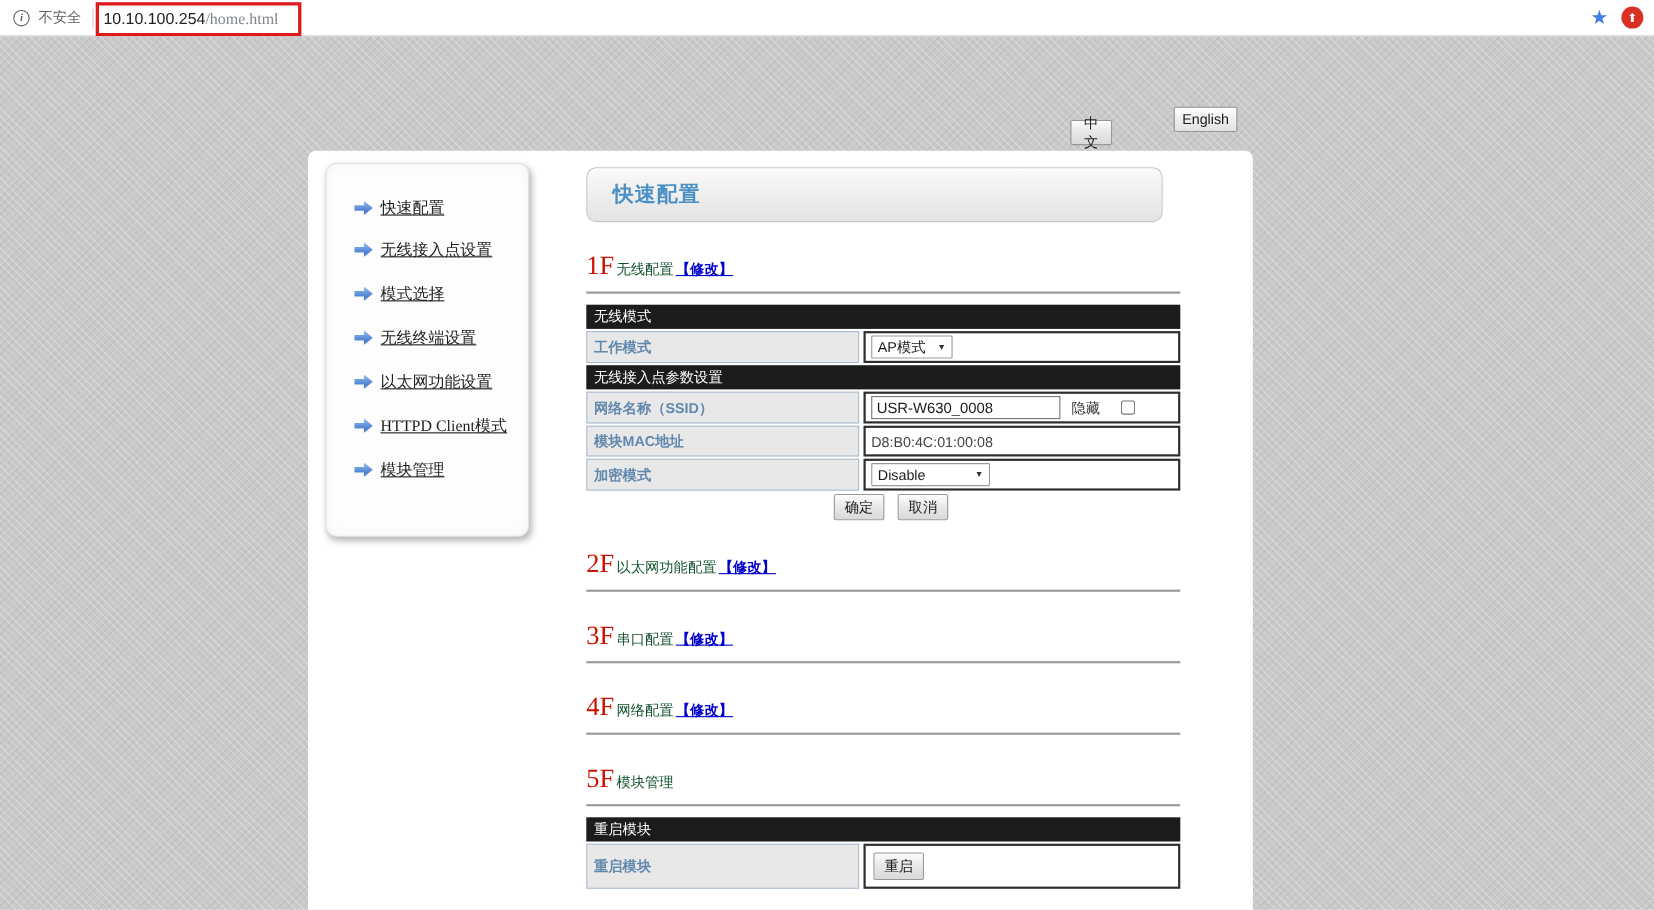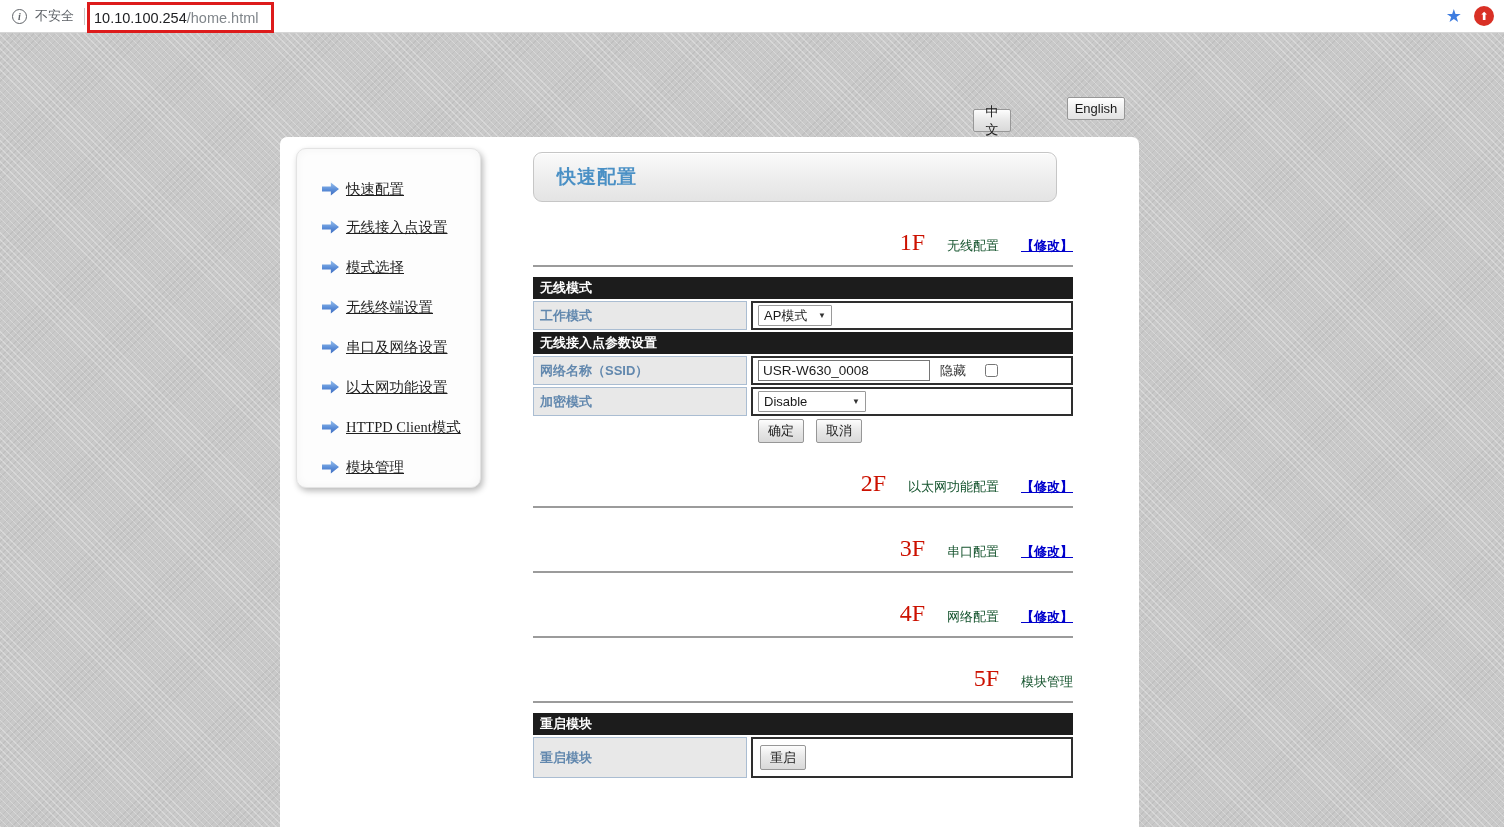--- a/index.html
+++ b/index.html
@@ -11,21 +11,21 @@
     background:#ffffff; border-bottom:1px solid #d6d6d6; }
   .addr-left { position:absolute; left:12px; top:0; height:32px; display:flex; align-items:center; gap:8px; }
   .info-icon { width:15px; height:15px; border:1.5px solid #5f6368; border-radius:50%;
     color:#5f6368; font-size:10px; font-family:"Liberation Serif",serif; font-style:italic; font-weight:bold;
     display:flex; align-items:center; justify-content:center; }
   .sec-text { color:#5f6368; font-size:13px; }
   .addr-sep { width:1px; height:17px; background:#c8c8c8; margin-left:2px; }
   .url-hl { position:absolute; left:87px; top:2px; width:187px; height:31px;
     border:3px solid #dd1b1b; background:#ffffff; display:flex; align-items:center; padding-left:4px; white-space:nowrap; overflow:hidden; }
   .url-host { color:#202124; font-size:14.5px; }
-  .url-path { color:#80868b; font-size:14.5px; }
+  .url-path { color:#80868b; font-size:14.5px;font-family:Liberation Serif, serif; }
   .addr-right { position:absolute; right:10px; top:0; height:32px; display:flex; align-items:center; gap:12px; }
   .star-icon { color:#3f7de0; font-size:18px; line-height:18px; cursor:pointer; }
   .update-icon { width:20px; height:20px; border-radius:50%; background:#d93025; color:#ffffff;
     font-size:11px; display:flex; align-items:center; justify-content:center; cursor:pointer; }
 
   
   .page-bg { position:absolute; left:0; top:33px; width:1504px; height:794px;
     background-color:#c9c9c9;
     background-image:
       repeating-linear-gradient(45deg, rgba(255,255,255,.28) 0 1px, rgba(0,0,0,0) 1px 5px),
@@ -55,32 +55,32 @@
   .nav-label { font-family:"Liberation Serif","DejaVu Serif",serif; font-size:14.5px; color:#1f1f1f;
     text-decoration:underline; white-space:nowrap; }
 
   
   .main-col { position:absolute; left:253px; top:0; width:540px; }
   .title-box { margin-top:15px; width:524px; height:50px; border:1px solid #c6c6c6; border-radius:9px;
     background:linear-gradient(#fafafa,#ececec 60%,#e4e4e4); box-shadow:inset 0 1px 0 #ffffff;
     display:flex; align-items:center; padding-left:23px; }
   .title-text { color:#4a90c5; font-size:19px; font-weight:bold; letter-spacing:1px; }
 
-  .floor-sec { display:flex; align-items:baseline; gap:22px; margin-top:28px; height:28px;justify-content:flex-end; }
+  .floor-sec { display:flex; align-items:baseline; gap:2px; margin-top:28px; height:28px; }
   .floor-num { font-family:"Liberation Serif","DejaVu Serif",serif; color:#cc1100; font-size:24px; line-height:24px; }
   .floor-label { font-size:13px; color:#14532d; }
   .edit-link { font-size:13px; font-weight:bold; color:#0000cc; text-decoration:underline; cursor:pointer; }
   .rule { margin-top:7px; height:2px; background:#9b9b9b; width:540px; }
 
   
   .cfg-table { margin-top:10px; width:540px; }
-  .tbl-header { height:22px; background:#1c1c1c; color:#ffffff; font-weight:bold; font-size:13px;
+  .tbl-header { height:22px; background:#1c1c1c; color:#ffffff; font-weight:normal; font-size:13px;
     display:flex; align-items:center; padding-left:7px; margin-bottom:2px; }
   .tbl-row { display:flex; gap:4px; margin-bottom:2px; }
-  .cell-label { width:214px; background:#e8e8e8; border:1px solid #aabdd2;
+  .cell-label { width:248px; background:#e8e8e8; border:1px solid #aabdd2;
     color:#6288ae; font-weight:bold; font-size:13px; display:flex; align-items:center; padding-left:6px; }
   .cell-value { flex:1; background:#ffffff; border:2px solid #2e2e2e;
     display:flex; align-items:center; padding:2px 5px; min-height:28px; font-size:13px; color:#444444; }
 
   .fake-select { display:inline-flex; align-items:center; justify-content:space-between;
     border:1px solid #9a9a9a; border-radius:1px; background:#ffffff; height:21px;
     padding:0 5px; font-size:13px; color:#1a1a1a; cursor:pointer; }
   .caret { font-size:8px; color:#333333; margin-left:8px; }
   .w-mode { width:74px; } .w-enc { width:108px; }
 
@@ -132,24 +132,20 @@
     <div class="nav-item">
       <span class="arrow-icon"></span>
       <span class="nav-label">模式选择</span>
     </div>
     <div class="nav-item">
       <span class="arrow-icon"></span>
       <span class="nav-label">无线终端设置</span>
     </div>
     <div class="nav-item">
       <span class="arrow-icon"></span>
-      <span class="nav-label">串口及网络设置</span>
-    </div>
-    <div class="nav-item">
-      <span class="arrow-icon"></span>
       <span class="nav-label">以太网功能设置</span>
     </div>
     <div class="nav-item">
       <span class="arrow-icon"></span>
       <span class="nav-label">HTTPD Client模式</span>
     </div>
     <div class="nav-item">
       <span class="arrow-icon"></span>
       <span class="nav-label">模块管理</span>
     </div>
@@ -184,20 +180,24 @@
         <div class="cell-label">网络名称（SSID）</div>
         <div class="cell-value">
           <input class="ssid-input" type="text" value="USR-W630_0008" style="">
           <span class="hide-wrap">
             <span class="hide-label">隐藏</span>
             <input class="hide-cb" type="checkbox" style="">
           </span>
         </div>
       </div>
       <div class="tbl-row">
+        <div class="cell-label">模块MAC地址</div>
+        <div class="cell-value">D8:B0:4C:01:00:08</div>
+      </div>
+      <div class="tbl-row">
         <div class="cell-label">加密模式</div>
         <div class="cell-value">
           <span class="fake-select w-enc">
             <span>Disable</span>
             <span class="caret">▼</span>
           </span>
         </div>
       </div>
     </div>
 

